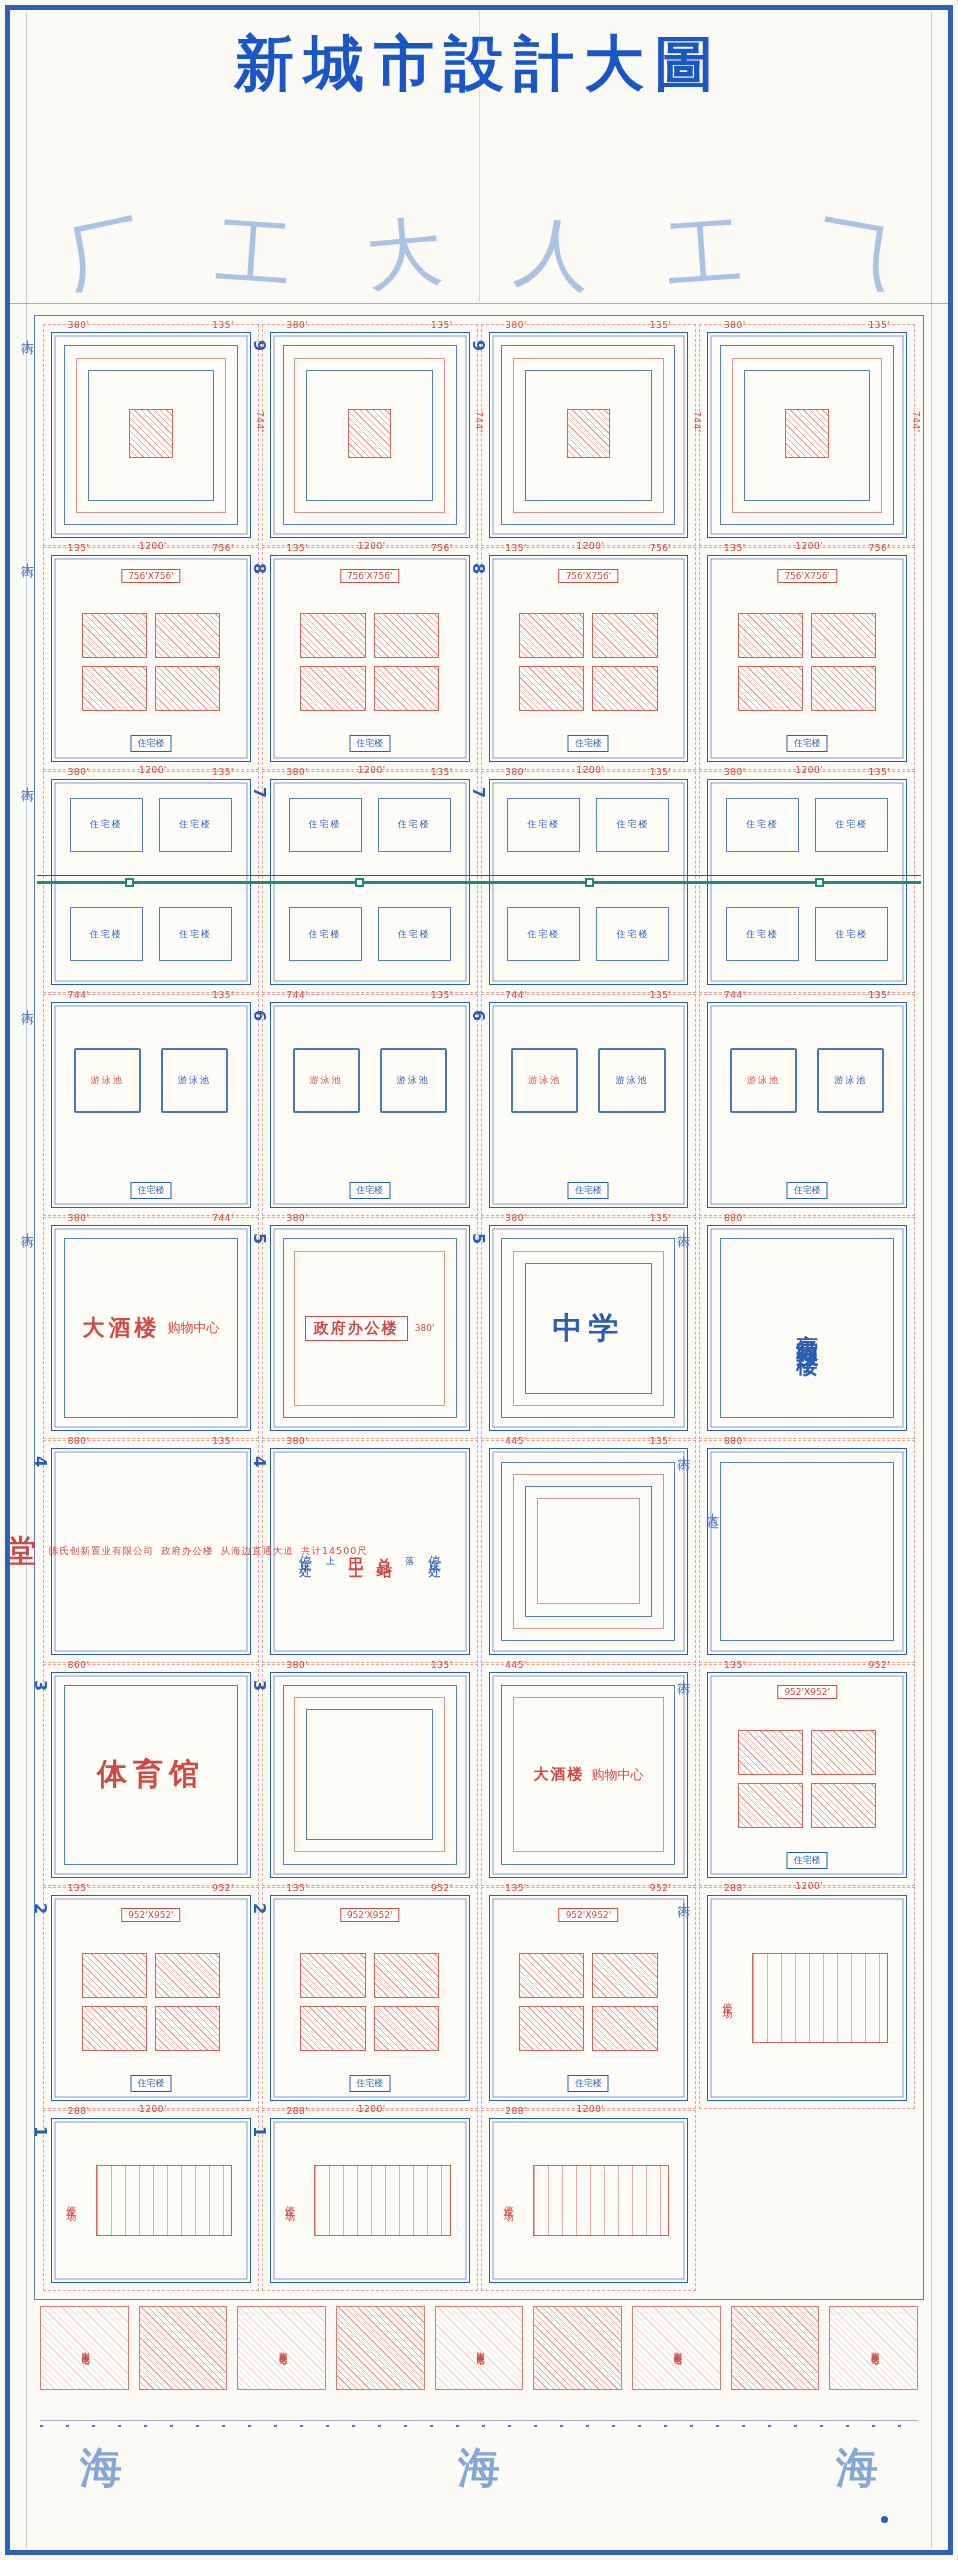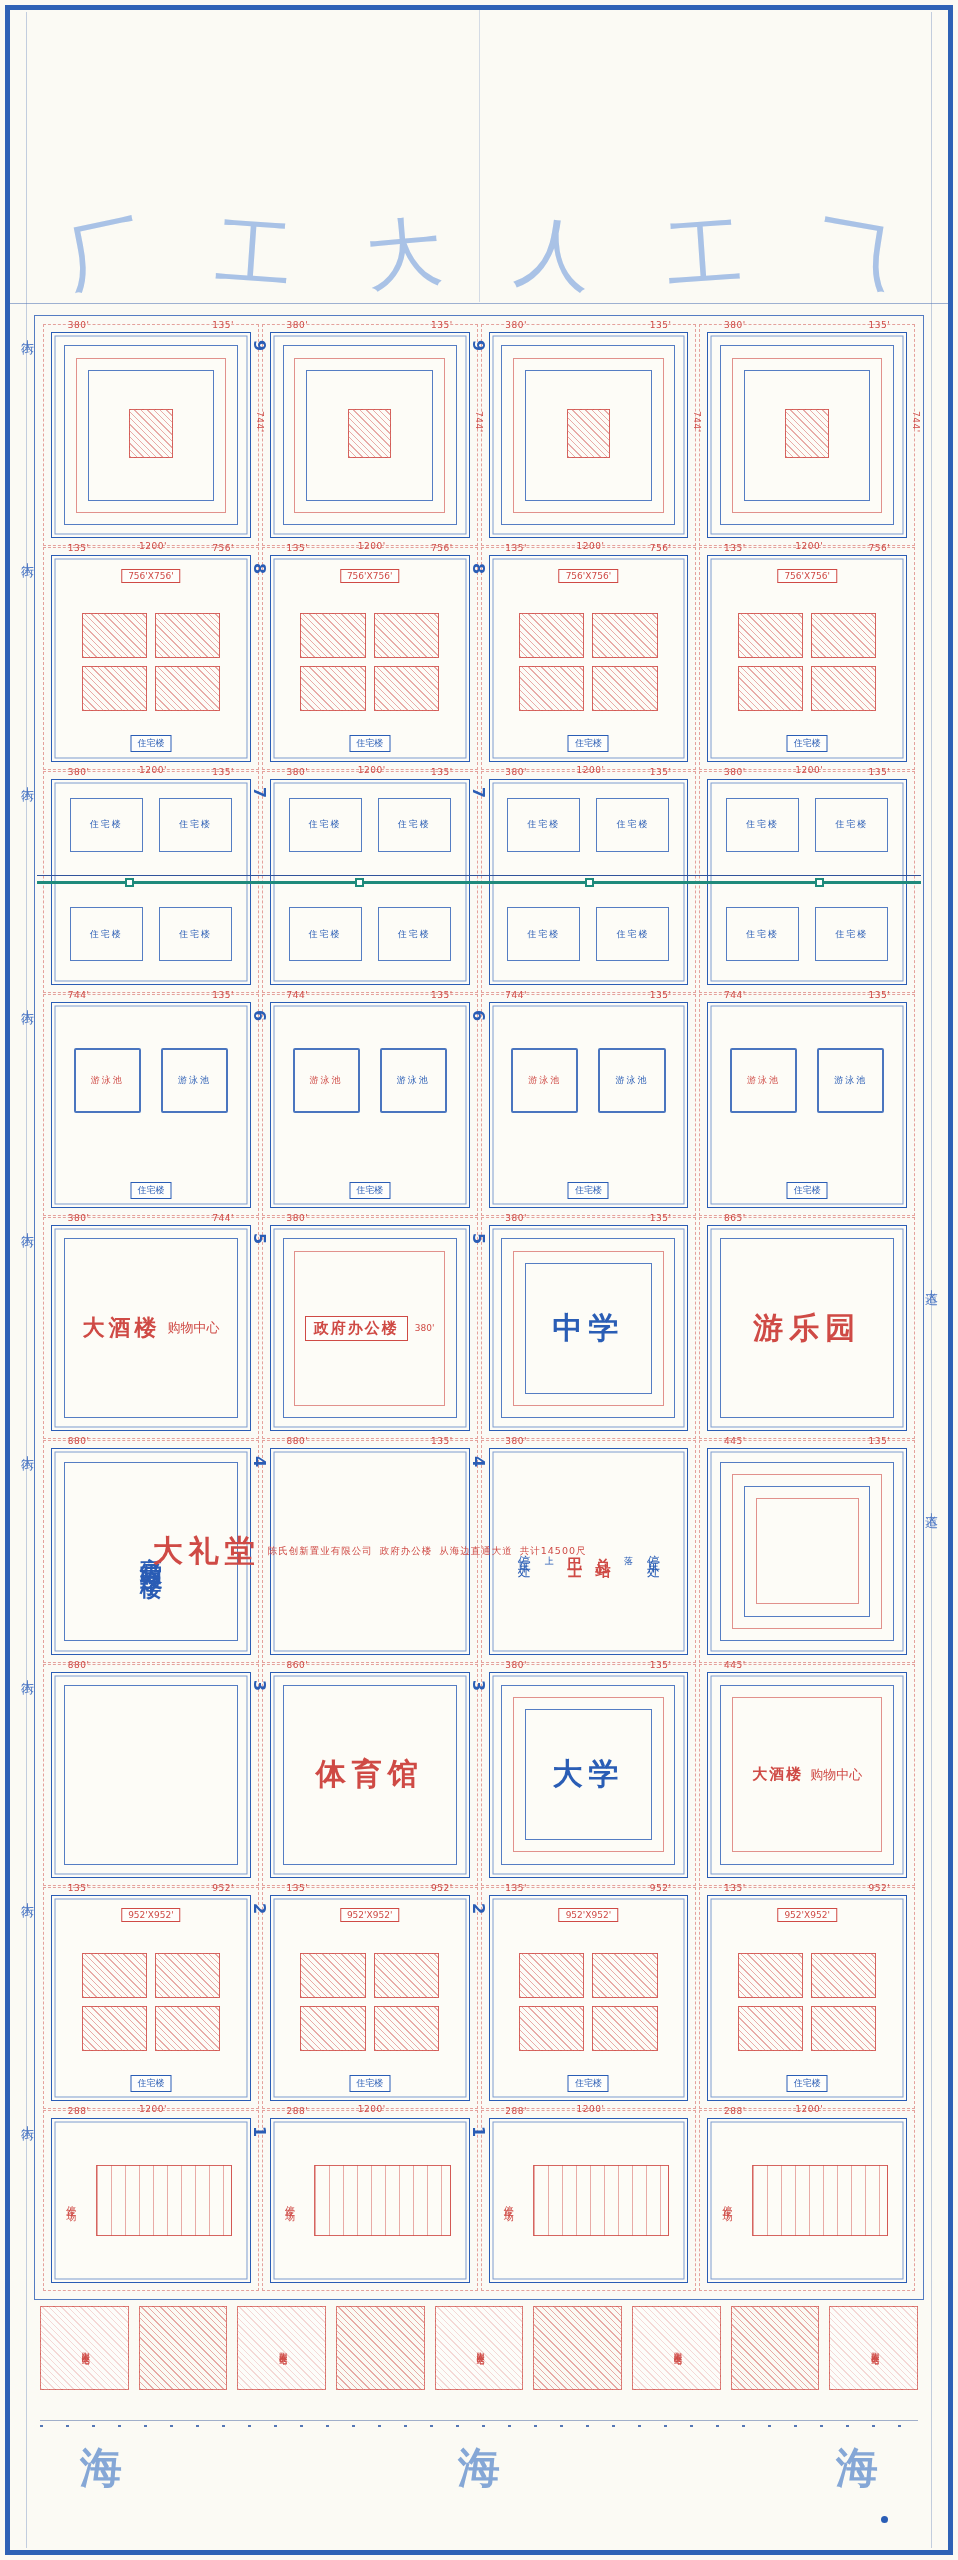--- a/index.html
+++ b/index.html
@@ -82,20 +82,21 @@
 </style>
 </head>
 <body>
 
 <div id="page">
   <div class="frame"></div>
   <div class="edge edge-l"></div>
   <div class="edge edge-r"></div>
 
   <header class="header">
+    <h1 class="title">新城市設計大圖</h1>
     <div class="crease"></div>
     <div class="glyphs">
         <span class="glyph g0">厂</span>
         <span class="glyph g1">工</span>
         <span class="glyph g2">大</span>
         <span class="glyph g3">人</span>
         <span class="glyph g4">工</span>
         <span class="glyph g5">厂</span>
       </div>
   </header>
@@ -299,28 +300,20 @@
         <span class="dim dim0">380'</span>
         <span class="dim dim1">135'</span>
         <div class="ring rb" style="inset: 6%;"></div>
         <div class="ring rr" style="inset: 12%;"></div>
         <div class="ring rb" style="inset: 18%;"></div>
         <div class="cstack">
           <span class="lab blue xl">中学</span>
         </div>
       </div>
       <div class="block st-landmark">
-        <span class="street-right">大道</span>
-        <span class="dim dim0">865'</span>
-        <div class="ring rb" style="inset: 6%;"></div>
-        <div class="cstack">
-          <span class="lab red xl">游乐园</span>
-        </div>
-      </div>
-      <div class="block st-landmark">
         <span class="street-left">大街</span>
         <span class="dim dim0">880'</span>
         <div class="ring rb" style="inset: 6%;"></div>
         <div class="cstack">
           <span class="lab blue lg vert">高级写字楼</span>
         </div>
       </div>
       <div class="block st-hall">
         <span class="rownum">4</span>
         <span class="dim dim0">880'</span>
@@ -367,23 +360,20 @@
           <span class="lab red xl">体育馆</span>
         </div>
       </div>
       <div class="block st-landmark">
         <span class="rownum">3</span>
         <span class="dim dim0">380'</span>
         <span class="dim dim1">135'</span>
         <div class="ring rb" style="inset: 6%;"></div>
         <div class="ring rr" style="inset: 12%;"></div>
         <div class="ring rb" style="inset: 18%;"></div>
-        <div class="cstack">
-          <span class="lab blue xl">大学</span>
-        </div>
       </div>
       <div class="block st-landmark">
         <span class="dim dim0">445'</span>
         <div class="ring rb" style="inset: 6%;"></div>
         <div class="ring rr" style="inset: 12%;"></div>
         <div class="cstack">
           <span class="lab red md">大酒楼</span>
           <span class="lab red sm">购物中心</span>
         </div>
       </div>

